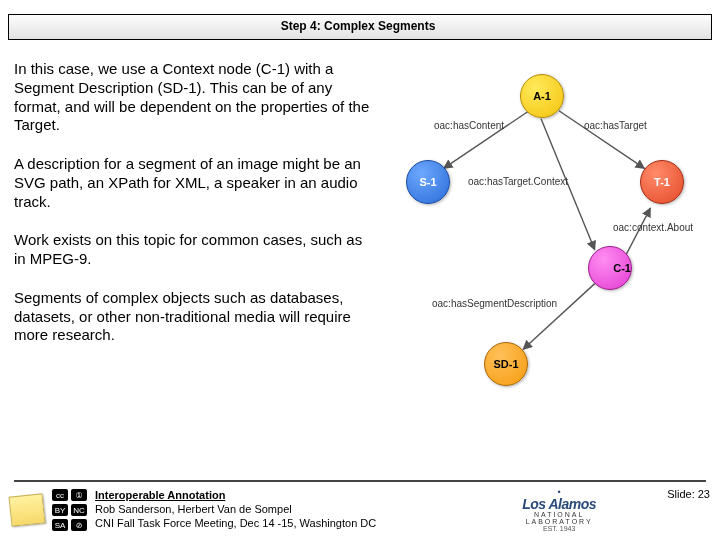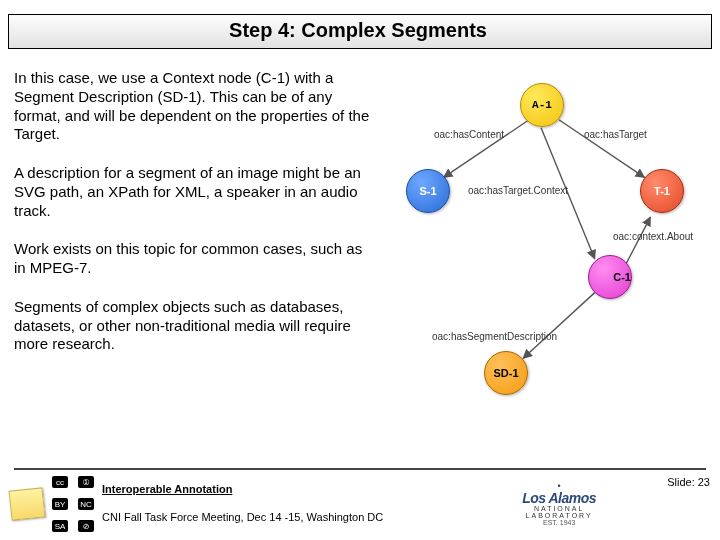--- a/index.html
+++ b/index.html
@@ -10,21 +10,21 @@
     color: #000;
     position: relative;
     overflow: hidden;
   }
   .title-bar {
     margin: 14px 8px 0 8px;
     border: 1px solid #000;
     background: linear-gradient(#fdfdfd,#e2e2e2);
     text-align: center;
     font-weight: bold;
-    font-size: 20px;
+    font-size: 12px;
     padding: 4px 4px 6px 0;
   }
   .content {
     display: flex;
     padding: 20px 12px 0 14px;
     gap: 16px;
   }
   .text-col {
     width: 360px;
     font-size: 15px;
@@ -37,21 +37,21 @@
     height: 330px;
   }
   .node {
     position: absolute;
     width: 44px; height: 44px;
     border-radius: 50%;
     display: flex; align-items: center; justify-content: center;
     font-size: 11px; font-weight: bold;
     box-shadow: 1px 1px 3px rgba(0,0,0,.3);
   }
-  .n-a1 { left:130px; top:14px;  background: radial-gradient(circle at 35% 30%, #ffea5a, #f4c20d); border:1px solid #b38b00;font-family:Liberation Mono, monospace;}
+  .n-a1 { left:130px; top:14px;  background: radial-gradient(circle at 35% 30%, #ffea5a, #f4c20d); border:1px solid #b38b00;}
   .n-s1 { left:16px;  top:100px; background: radial-gradient(circle at 35% 30%, #6da8ff, #2a6bd6); color:#fff; border:1px solid #174a9e;}
   .n-t1 { left:250px; top:100px; background: radial-gradient(circle at 35% 30%, #ff8a6a, #e44a28); color:#fff; border:1px solid #a02a10;}
   .n-c1 { left:198px; top:186px; background: radial-gradient(circle at 35% 30%, #ff8df2, #e23bd1); border:1px solid #9a1a8b;justify-content:flex-end;}
   .n-sd1{ left:94px;  top:282px; background: radial-gradient(circle at 35% 30%, #ffc05a, #f59b0d); border:1px solid #a86400;text-align:center;}
   .edge-label {
     position: absolute;
     font-size: 10px;
     color:#333;
     white-space: nowrap;
   }
@@ -74,21 +74,21 @@
     width: 34px; height: 30px;
     background: linear-gradient(#fff2a0,#f7d96a);
     border:1px solid #c9b04a;
     transform: rotate(-6deg);
     box-shadow: 1px 1px 2px rgba(0,0,0,.3);
   }
   .cc {
     display: grid;
     grid-template-columns: repeat(2, 16px);
     grid-auto-rows: 12px;
-    gap: 10px;
+    gap: 3px;
   }
   .cc span {
     background:#000; color:#fff; font-size:8px;
     display:flex;align-items:center;justify-content:center;
     border-radius:2px;
   }
   .footer-center {
     flex: 1;
     font-size: 11px;
     line-height: 1.25;
@@ -120,21 +120,21 @@
 <body>
 
 <div class="title-bar">
   <span>Step 4: Complex Segments</span>
 </div>
 
 <div class="content">
   <div class="text-col">
     <p>In this case, we use a Context node (C-1) with a Segment Description (SD-1).  This can be of any format, and will be dependent on the properties of the Target.</p>
     <p>A description for a segment of an image might be an SVG path, an XPath for XML, a speaker in an audio track.</p>
-    <p>Work exists on this topic for common cases, such as in MPEG-7.</p>
+    <p>Work exists on this topic for common cases, such as in MPEG-9.</p>
     <p>Segments of complex objects such as databases, datasets, or other non-traditional media will require more research.</p>
   </div>
 
   <div class="diagram">
     <svg class="arrows" viewBox="0 0 320 330">
       <defs>
         <marker id="ah" viewBox="0 0 10 10" refX="9" refY="5" markerWidth="7" markerHeight="7" orient="auto">
           <path d="M0,0 L10,5 L0,10 z" fill="#555"></path>
         </marker>
       </defs>
@@ -158,39 +158,39 @@
         <span>C-1</span>
       </div>
     <div class="node n-sd1">
         <span>SD-1</span>
       </div>
 
     <div class="edge-label" style="left:44px; top:60px;">oac:hasContent</div>
     <div class="edge-label" style="left:194px; top:60px;text-align:center;">oac:hasTarget</div>
     <div class="edge-label" style="left:78px; top:116px;">oac:hasTarget.Context</div>
     <div class="edge-label" style="left:223px; top:162px;">oac:context.About</div>
-    <div class="edge-label" style="left:42px; top:262px;">oac:hasSegmentDescription</div>
+    <div class="edge-label" style="left:42px; top:238px;">oac:hasSegmentDescription</div>
   </div>
 </div>
 
 <div class="footer">
   <hr class="footer-line">
   <div class="footer-row">
     <div class="sticky"></div>
     <div class="cc">
       <span>cc</span>
         <span>①</span>
         <span>BY</span>
         <span>NC</span>
         <span>SA</span>
         <span>⊘</span>
     </div>
     <div class="footer-center">
       <span class="t">Interoperable Annotation</span><br>
-      <br>
+      <span>Rob Sanderson, Herbert Van de Sompel</span><br>
       <span>CNI Fall Task Force Meeting, Dec 14 -15, Washington DC</span>
     </div>
     <div class="lanl">
       <div style="font-size:9px;">•</div>
       <div class="big">Los Alamos</div>
       <div class="lab">NATIONAL LABORATORY</div>
       <div class="est">EST. 1943</div>
     </div>
     <div class="slide-num">
       <span>Slide: </span><span>23</span>

